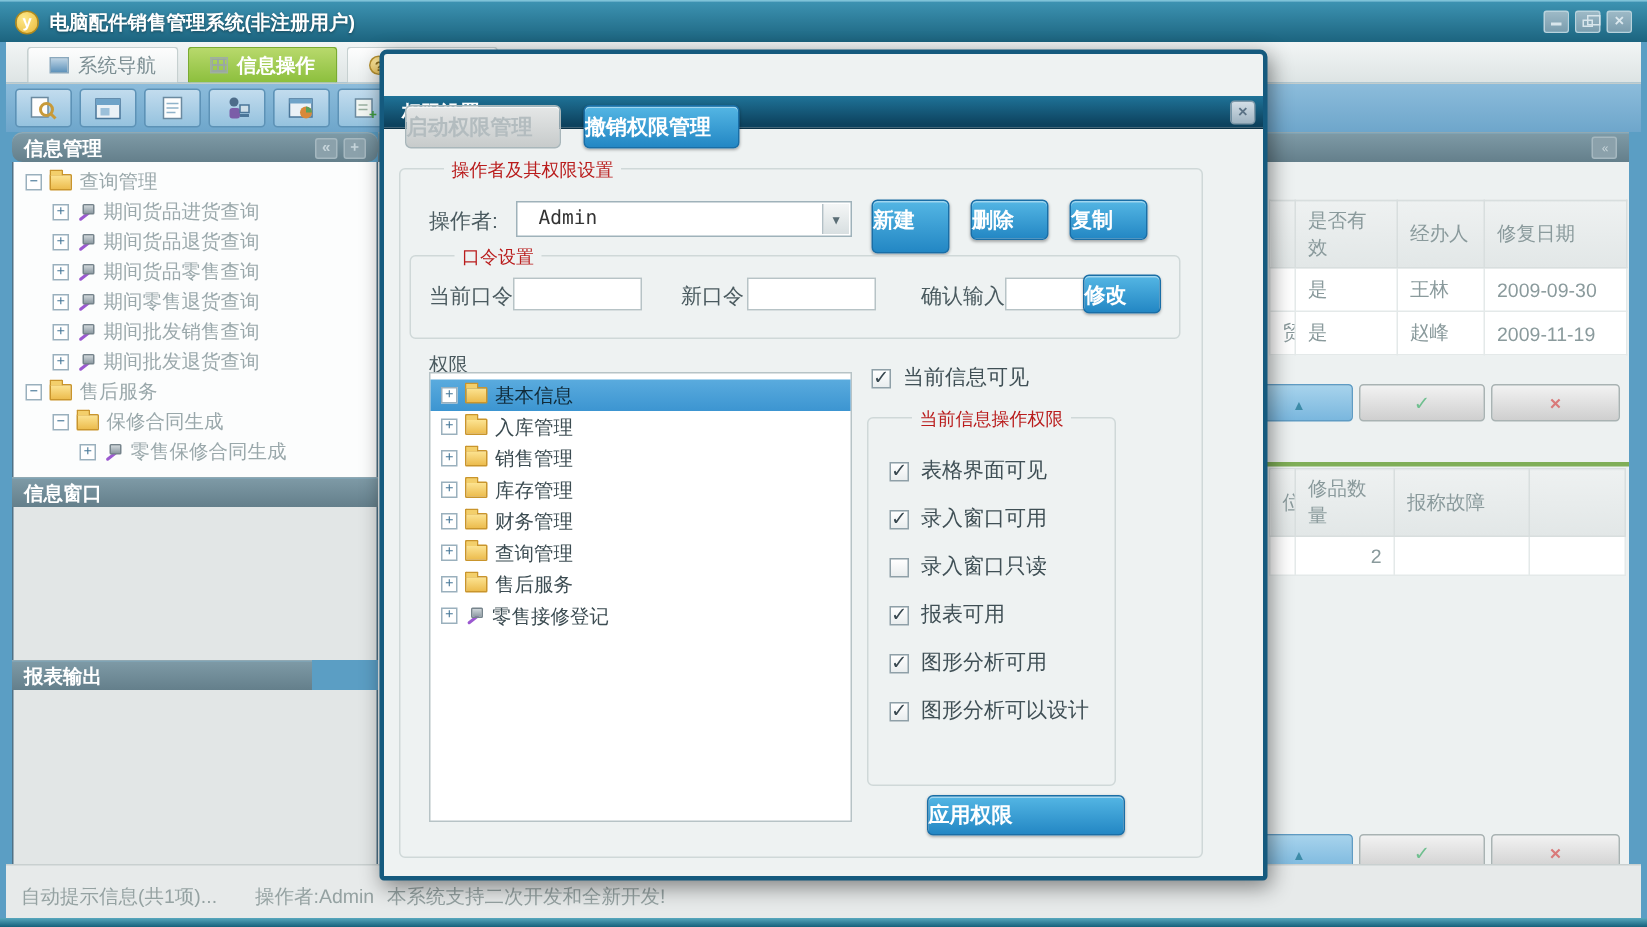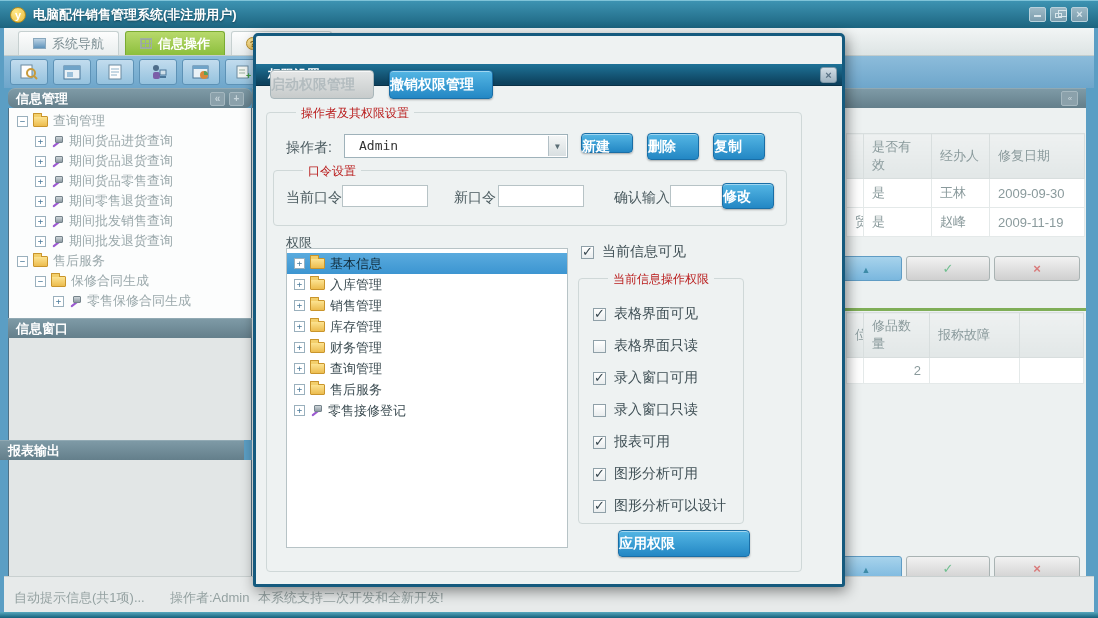--- a/index.html
+++ b/index.html
@@ -278,21 +278,21 @@
       <span class="ico-wand"></span>
       <span>零售保修合同生成</span>
     </div>
 </div>
 
 <div class="abs side-header" style="left:8px; top:318px; width:244px; height:20px;">
   <span>信息窗口</span>
 </div>
 <div class="abs gray-panel" style="left:8px; top:338px; width:244px; height:102px;"></div>
 
-<div class="abs side-header" style="left:0; top:440px; width:244px; height:20px;">
+<div class="abs side-header" style="left:8px; top:440px; width:200px; height:20px;">
   <span>报表输出</span>
 </div>
 <div class="abs gray-panel" style="left:8px; top:460px; width:244px; height:116px;"></div>
 
 <div class="abs rc-header">
   <div class="collapse-btn">«</div>
 </div>
 <div class="abs rc-body">
 
   <table class="bgtab" style="left:594px; top:25px;">
@@ -364,21 +364,21 @@
 
   <div class="groupbox" style="left:10px; top:76px; width:536px; height:460px;">
     <span class="legend">操作者及其权限设置</span>
   </div>
 
   <span class="dlabel" style="left:30px; top:103px; font-size:14px;">操作者:</span>
   <div class="combo" style="left:88px; top:98px; width:224px;">
     <span>Admin</span>
     <span class="combo-arrow">▼</span>
   </div>
-  <div class="abs btn" style="left:325px; top:97px; width:52px; height:20px; line-height:25px;">新建</div>
+  <div class="abs btn" style="left:325px; top:97px; width:52px; height:36px; line-height:25px;">新建</div>
   <div class="abs btn" style="left:391px; top:97px; width:52px; height:27px; line-height:25px;">删除</div>
   <div class="abs btn" style="left:457px; top:97px; width:52px; height:27px; line-height:25px;">复制</div>
 
   <div class="groupbox" style="left:17px; top:134px; width:514px; height:56px;">
     <span class="legend">口令设置</span>
   </div>
   <span class="dlabel" style="left:30px; top:153px; font-size:14px;">当前口令</span>
   <div class="dinput" style="left:86px; top:149px; width:86px;"></div>
   <span class="dlabel" style="left:198px; top:153px; font-size:14px;">新口令</span>
   <div class="dinput" style="left:242px; top:149px; width:86px;"></div>
@@ -436,24 +436,20 @@
   </div>
 
   <div class="groupbox" style="left:322px; top:242px; width:166px; height:246px;">
     <span class="legend">当前信息操作权限</span>
     <div style="padding:26px 0 0 14px; display:flex; flex-direction:column; gap:14px;">
       <div class="cbrow">
           <span class="cb checked"></span>
           <span class="cblabel">表格界面可见</span>
         </div>
       <div class="cbrow">
-          <span class="cb"></span>
-          <span class="cblabel">表格界面只读</span>
-        </div>
-      <div class="cbrow">
           <span class="cb checked"></span>
           <span class="cblabel">录入窗口可用</span>
         </div>
       <div class="cbrow">
           <span class="cb"></span>
           <span class="cblabel">录入窗口只读</span>
         </div>
       <div class="cbrow">
           <span class="cb checked"></span>
           <span class="cblabel">报表可用</span>

